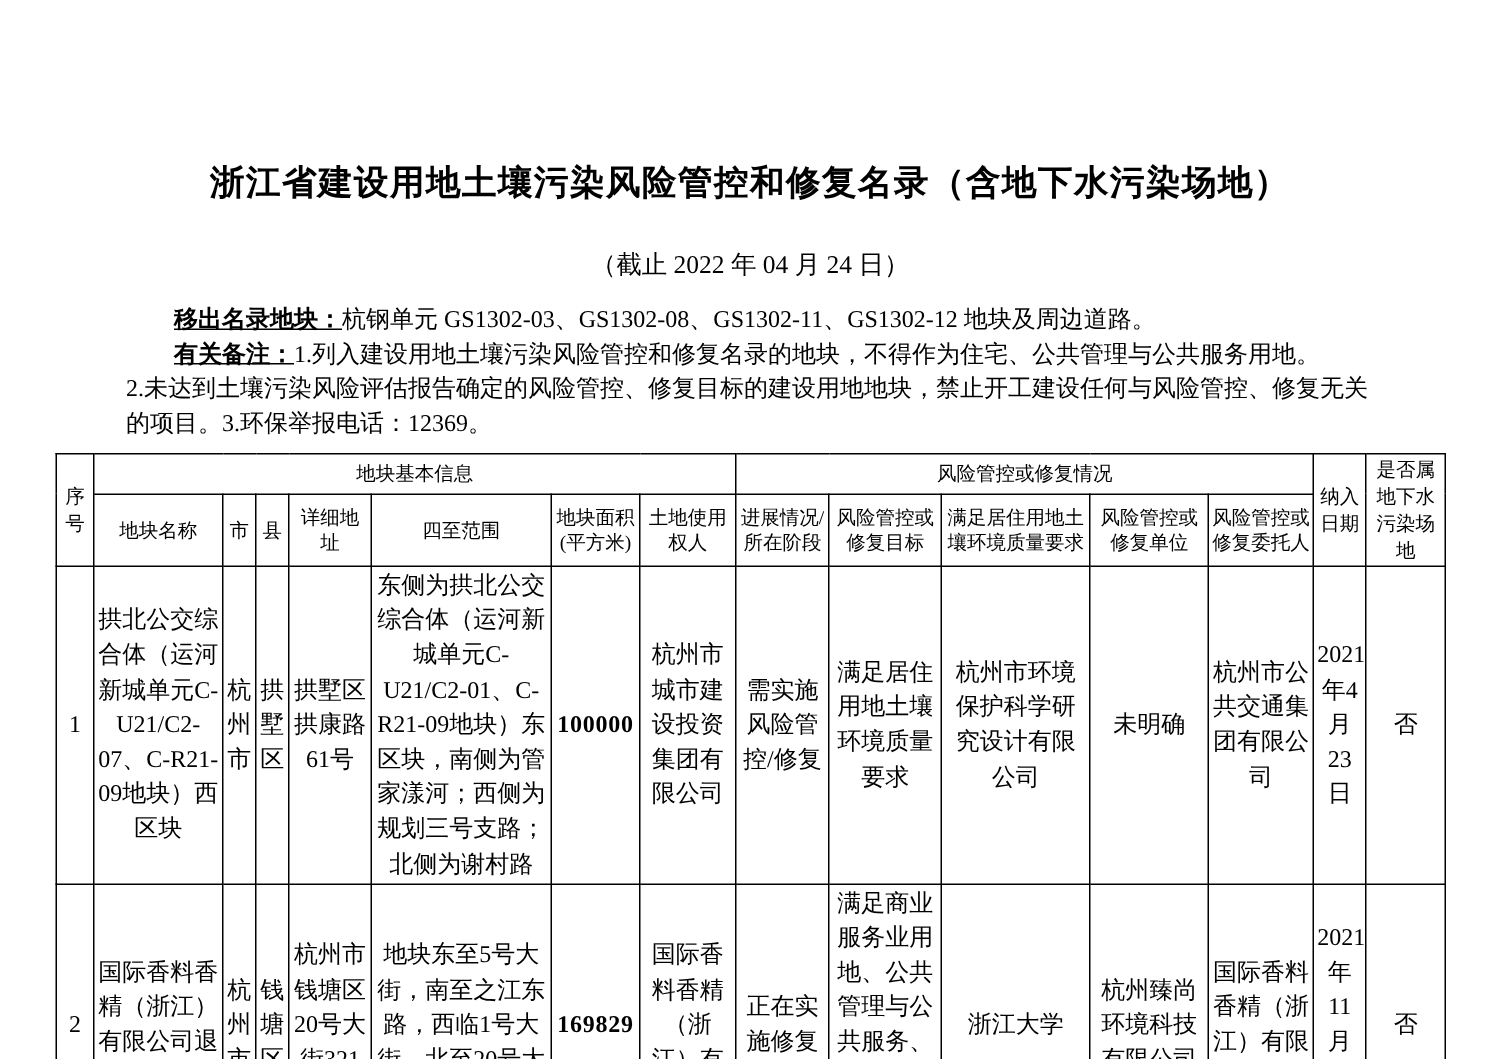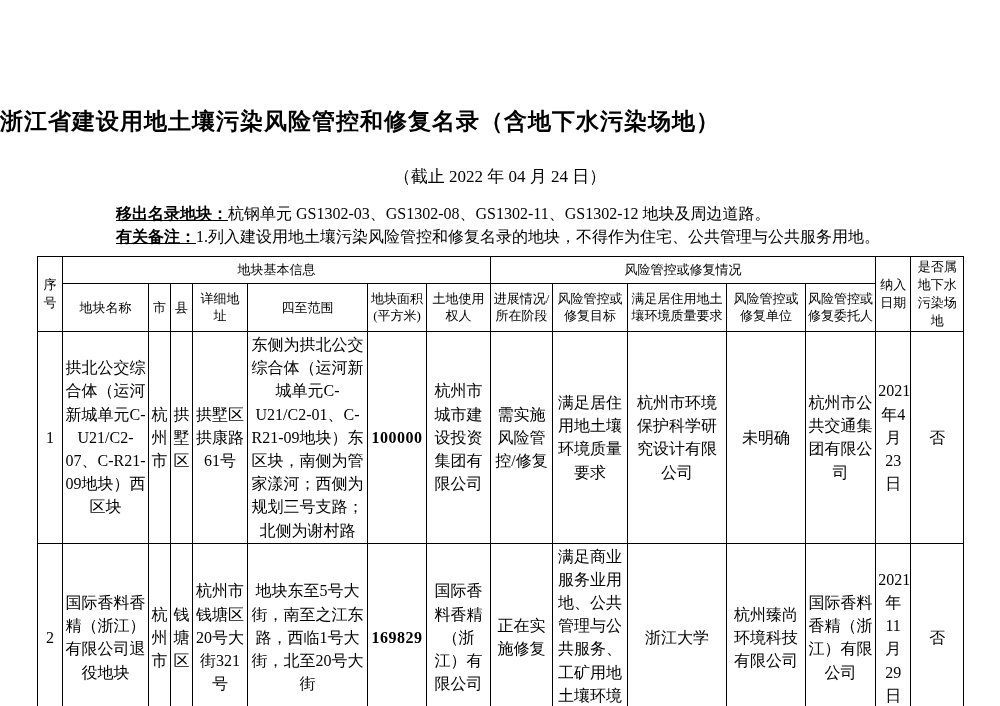--- a/index.html
+++ b/index.html
@@ -1,19 +1,19 @@
 <!DOCTYPE html>
 <html><head>
 <meta charset="utf-8">
 <style>
   * { margin:0; padding:0; box-sizing:border-box; }
   html,body { background:#ffffff; }
   body { width:1000px; height:706px; font-family:"Liberation Serif","DejaVu Serif",serif; color:#000; }
   .page { position:relative; width:1000px; height:706px; background:#fff; overflow:hidden; }
-  .title { margin-top:106px; text-align:left; font-size:23px; font-weight:bold; letter-spacing:1px; }
+  .title { margin-top:106px; text-align:center; font-size:23px; font-weight:bold; letter-spacing:1px; }
   .subtitle { margin-top:28px; text-align:center; font-size:17px; }
   .remarks { width:838px; margin:14px auto 0 84px; font-size:16px; line-height:23px; }
   .remarks p.indent { text-indent:2em; }
   .remarks .lbl { font-weight:bold;text-decoration:underline; }
   table { border-collapse:collapse; table-layout:fixed; margin:8px 0 0 37px; width:926px; }
   th, td { border:1px solid #000; text-align:center; vertical-align:middle; padding:1px 2px; font-weight:normal; }
   thead tr.h1 th { height:22px; font-size:13px; }
   thead tr.h2 th { height:40px; font-size:13px; line-height:1.35; }
   tbody td { font-size:16px; line-height:1.45; }
   tbody tr.r1 { height:125px; }
@@ -24,20 +24,21 @@
 <body>
 
 <div class="page">
 
   <div class="title">浙江省建设用地土壤污染风险管控和修复名录（含地下水污染场地）</div>
   <div class="subtitle">（截止 2022 年 04 月 24 日）</div>
 
   <div class="remarks">
     <p class="indent"><span class="lbl">移出名录地块：</span><span>杭钢单元 GS1302-03、GS1302-08、GS1302-11、GS1302-12 地块及周边道路。</span></p>
     <p class="indent"><span class="lbl">有关备注：</span><span>1.列入建设用地土壤污染风险管控和修复名录的地块，不得作为住宅、公共管理与公共服务用地。</span></p>
+    <p>2.未达到土壤污染风险评估报告确定的风险管控、修复目标的建设用地地块，禁止开工建设任何与风险管控、修复无关的项目。3.环保举报电话：12369。</p>
   </div>
 
   <table>
     <colgroup>
       <col style="width:25px">
         <col style="width:86px">
         <col style="width:22px">
         <col style="width:22px">
       <col style="width:55px">
         <col style="width:120px">

